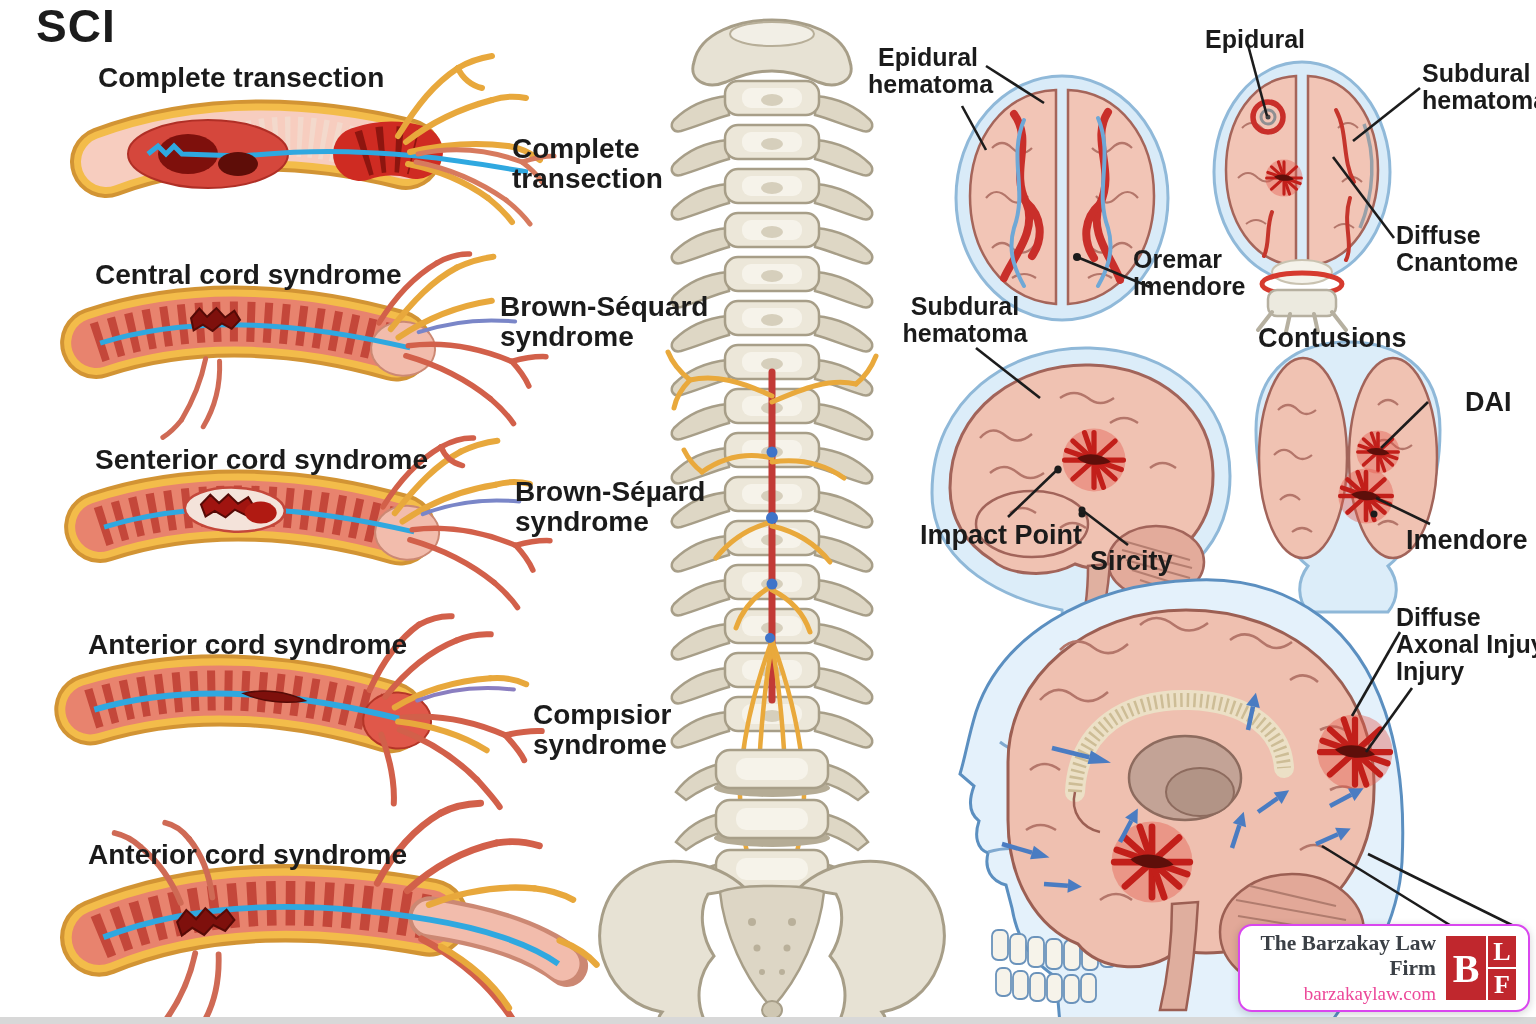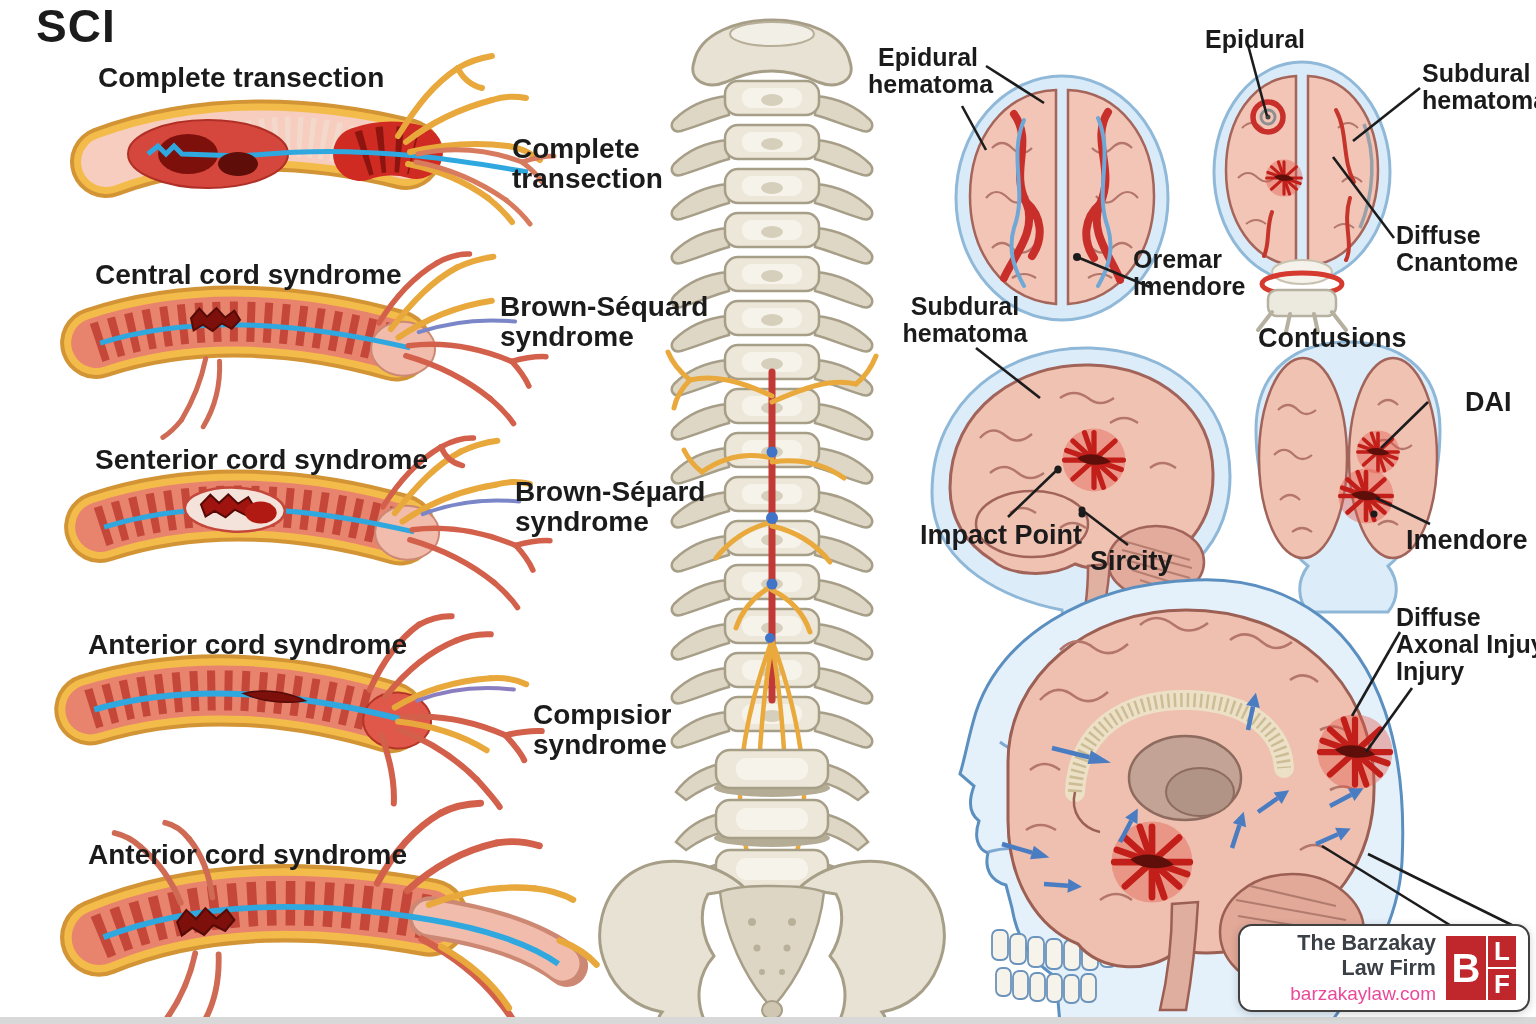--- a/index.html
+++ b/index.html
@@ -11,23 +11,23 @@
   .sci-title{font-size:46px;font-weight:800;letter-spacing:1px;}
   .tbi-title{font-size:35px;}
   .tbi-title .b1{font-weight:800;margin-right:10px;}
   .tbi-title .b2{font-weight:700;}
   .h28{font-size:28px;margin-top:21px;}
   .h25{font-size:25px;}
   .h27{font-size:27px;}
   .ctr{text-align:center;}
   
   .logocard{position:absolute;left:1238px;top:924px;width:292px;height:88px;z-index:3;
-            background:#ffffff;border:2px solid #404040;border-radius:14px;
+            background:#ffffff;border:2px solid #d946ef;border-radius:14px;
             box-shadow:0 2px 8px rgba(0,0,0,0.18);display:flex;align-items:center;
-            padding:0 10px 0 14px;box-sizing:border-box;gap:10px;}
+            padding:0 10px 0 14px;box-sizing:border-box;gap:10px;font-family:Liberation Serif, serif;}
   .logotext{flex:1;text-align:right;}
   .firm{font-size:21.5px;font-weight:700;color:#3b4046;}
   .site{font-size:19px;color:#ec4899;margin-top:2px;}
   .logomark{width:72px;height:64px;display:grid;grid-template-columns:40px 28px;
             grid-template-rows:31px 31px;gap:2px;}
   .lcell{background:#c0272d;color:#ffffff;display:flex;align-items:center;justify-content:center;
          font-weight:700;}
   .cellB{grid-row:1/3;font-size:40px;}
   .cellL,.cellF{font-size:26px;}
   .bottombar{position:absolute;left:0;top:1017px;width:1536px;height:7px;background:#d8d8d8;z-index:2;}

